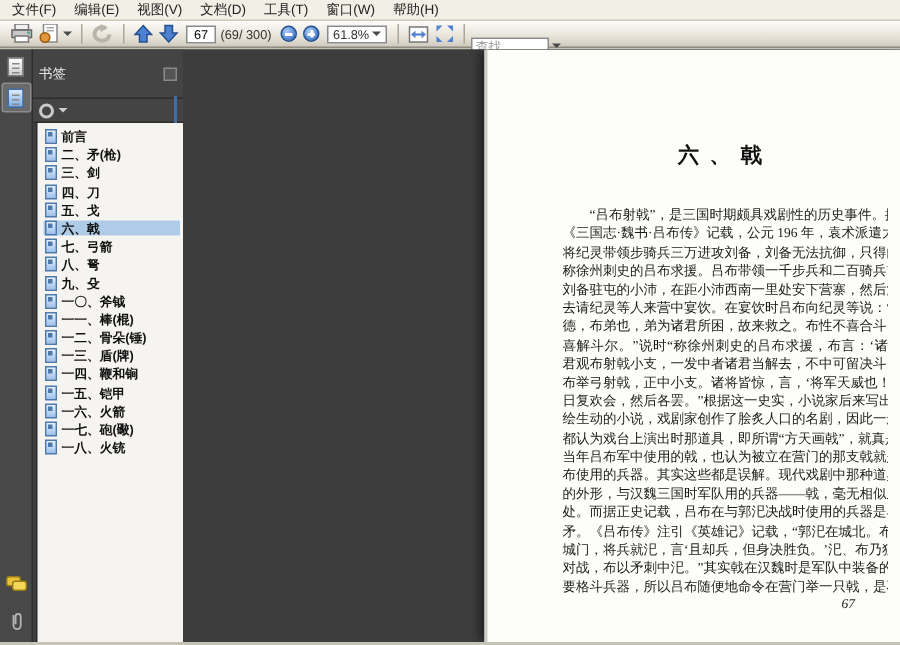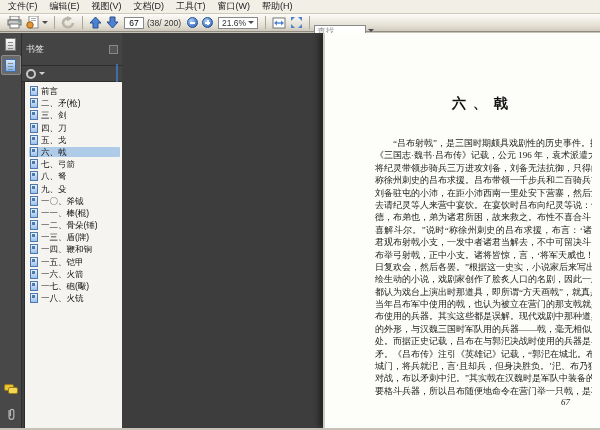--- a/index.html
+++ b/index.html
@@ -62,21 +62,21 @@
   .opt-left { display:flex; align-items:center; }
   .gear { width:10px; height:10px; border-radius:50%; border:2px solid #c9c9c9; position:relative; background:#444; }
   .gear::before { content:""; position:absolute; left:-4px; top:1.5px; width:14px; height:3px; background:
     linear-gradient(#c9c9c9,#c9c9c9); clip-path:polygon(0 0,15% 100%,85% 100%,100% 0); opacity:.0; }
   .gear::after { content:""; position:absolute; inset:1px; border-radius:50%; background:#444; }
   .caret-light { width:0; height:0; border-left:3px solid transparent; border-right:3px solid transparent;
     border-top:3px solid #cfcfcf; margin-left:3px; }
   .mini-doc-blue { width:9px; height:11px; background:linear-gradient(#e8f1fd,#8cb6e8); border:1px solid #3f6ea8; }
   .panel-list { flex:1; background:#f5f4f1; border-left:1px solid #2a2a2a; margin-left:2px;
     padding:4px 2px 0 4px; overflow:hidden; }
-  .bm-item { display:flex; align-items:flex-start; padding:0px 1px; margin-bottom:2.2px; border-radius:1px; }
+  .bm-item { display:flex; align-items:flex-start; padding:0px 1px; margin-bottom:2.2px; border-radius:1px;font-weight:bold; }
   .bm-item.selected { background:#aecbe8; }
   .bm-icon { flex:0 0 8px; width:8px; height:10px; margin:0 3px 0 0;
     background:linear-gradient(#e9f2fd,#9cc0ec); border:1px solid #4d79ab; position:relative; }
   .bm-icon::after { content:""; position:absolute; left:1px; top:1px; width:3px; height:3px; background:#4d79ab; }
   .bm-label { font-size:8.5px; line-height:10px; color:#111; white-space:normal; }
 
   
   .doc-area { flex:1; position:relative; background:#3d3d3d; overflow:hidden; }
   .page { position:absolute; left:201px; top:0; right:0; bottom:0;
     background:#fdfdfa; border-left:2px solid #cdcdc7; box-shadow:-4px 0 6px rgba(0,0,0,.45); }
@@ -142,25 +142,25 @@
     <svg width="13" height="13" viewBox="0 0 13 13">
       <polygon points="6.5,1 12,7 9,7 9,12 4,12 4,7 1,7" fill="#4f81d2" stroke="#24508f"></polygon>
     </svg>
   </span>
   <span class="tb-btn">
     <svg width="13" height="13" viewBox="0 0 13 13">
       <polygon points="6.5,12 1,6 4,6 4,1 9,1 9,6 12,6" fill="#4f81d2" stroke="#24508f"></polygon>
     </svg>
   </span>
   <input class="page-input" value="67" style="">
-  <span class="page-count">(38/ 200)</span>
+  <span class="page-count">(69/ 300)</span>
   <span class="zoom-circle" title=""></span>
   <span class="zoom-circle plus"></span>
   <span class="zoom-box">
-    <span>21.6%</span>
+    <span>61.8%</span>
     <span class="caret"></span>
   </span>
   <span class="sep"></span>
   <span class="tb-btn">
     <svg width="14" height="12" viewBox="0 0 14 12">
       <rect x="1" y="1" width="12" height="10" fill="#fff" stroke="#777"></rect>
       <polygon points="2,6 5,3.5 5,8.5" fill="#4f81d2"></polygon>
       <polygon points="12,6 9,3.5 9,8.5" fill="#4f81d2"></polygon>
       <rect x="4.5" y="5.3" width="5" height="1.4" fill="#4f81d2"></rect>
     </svg>

